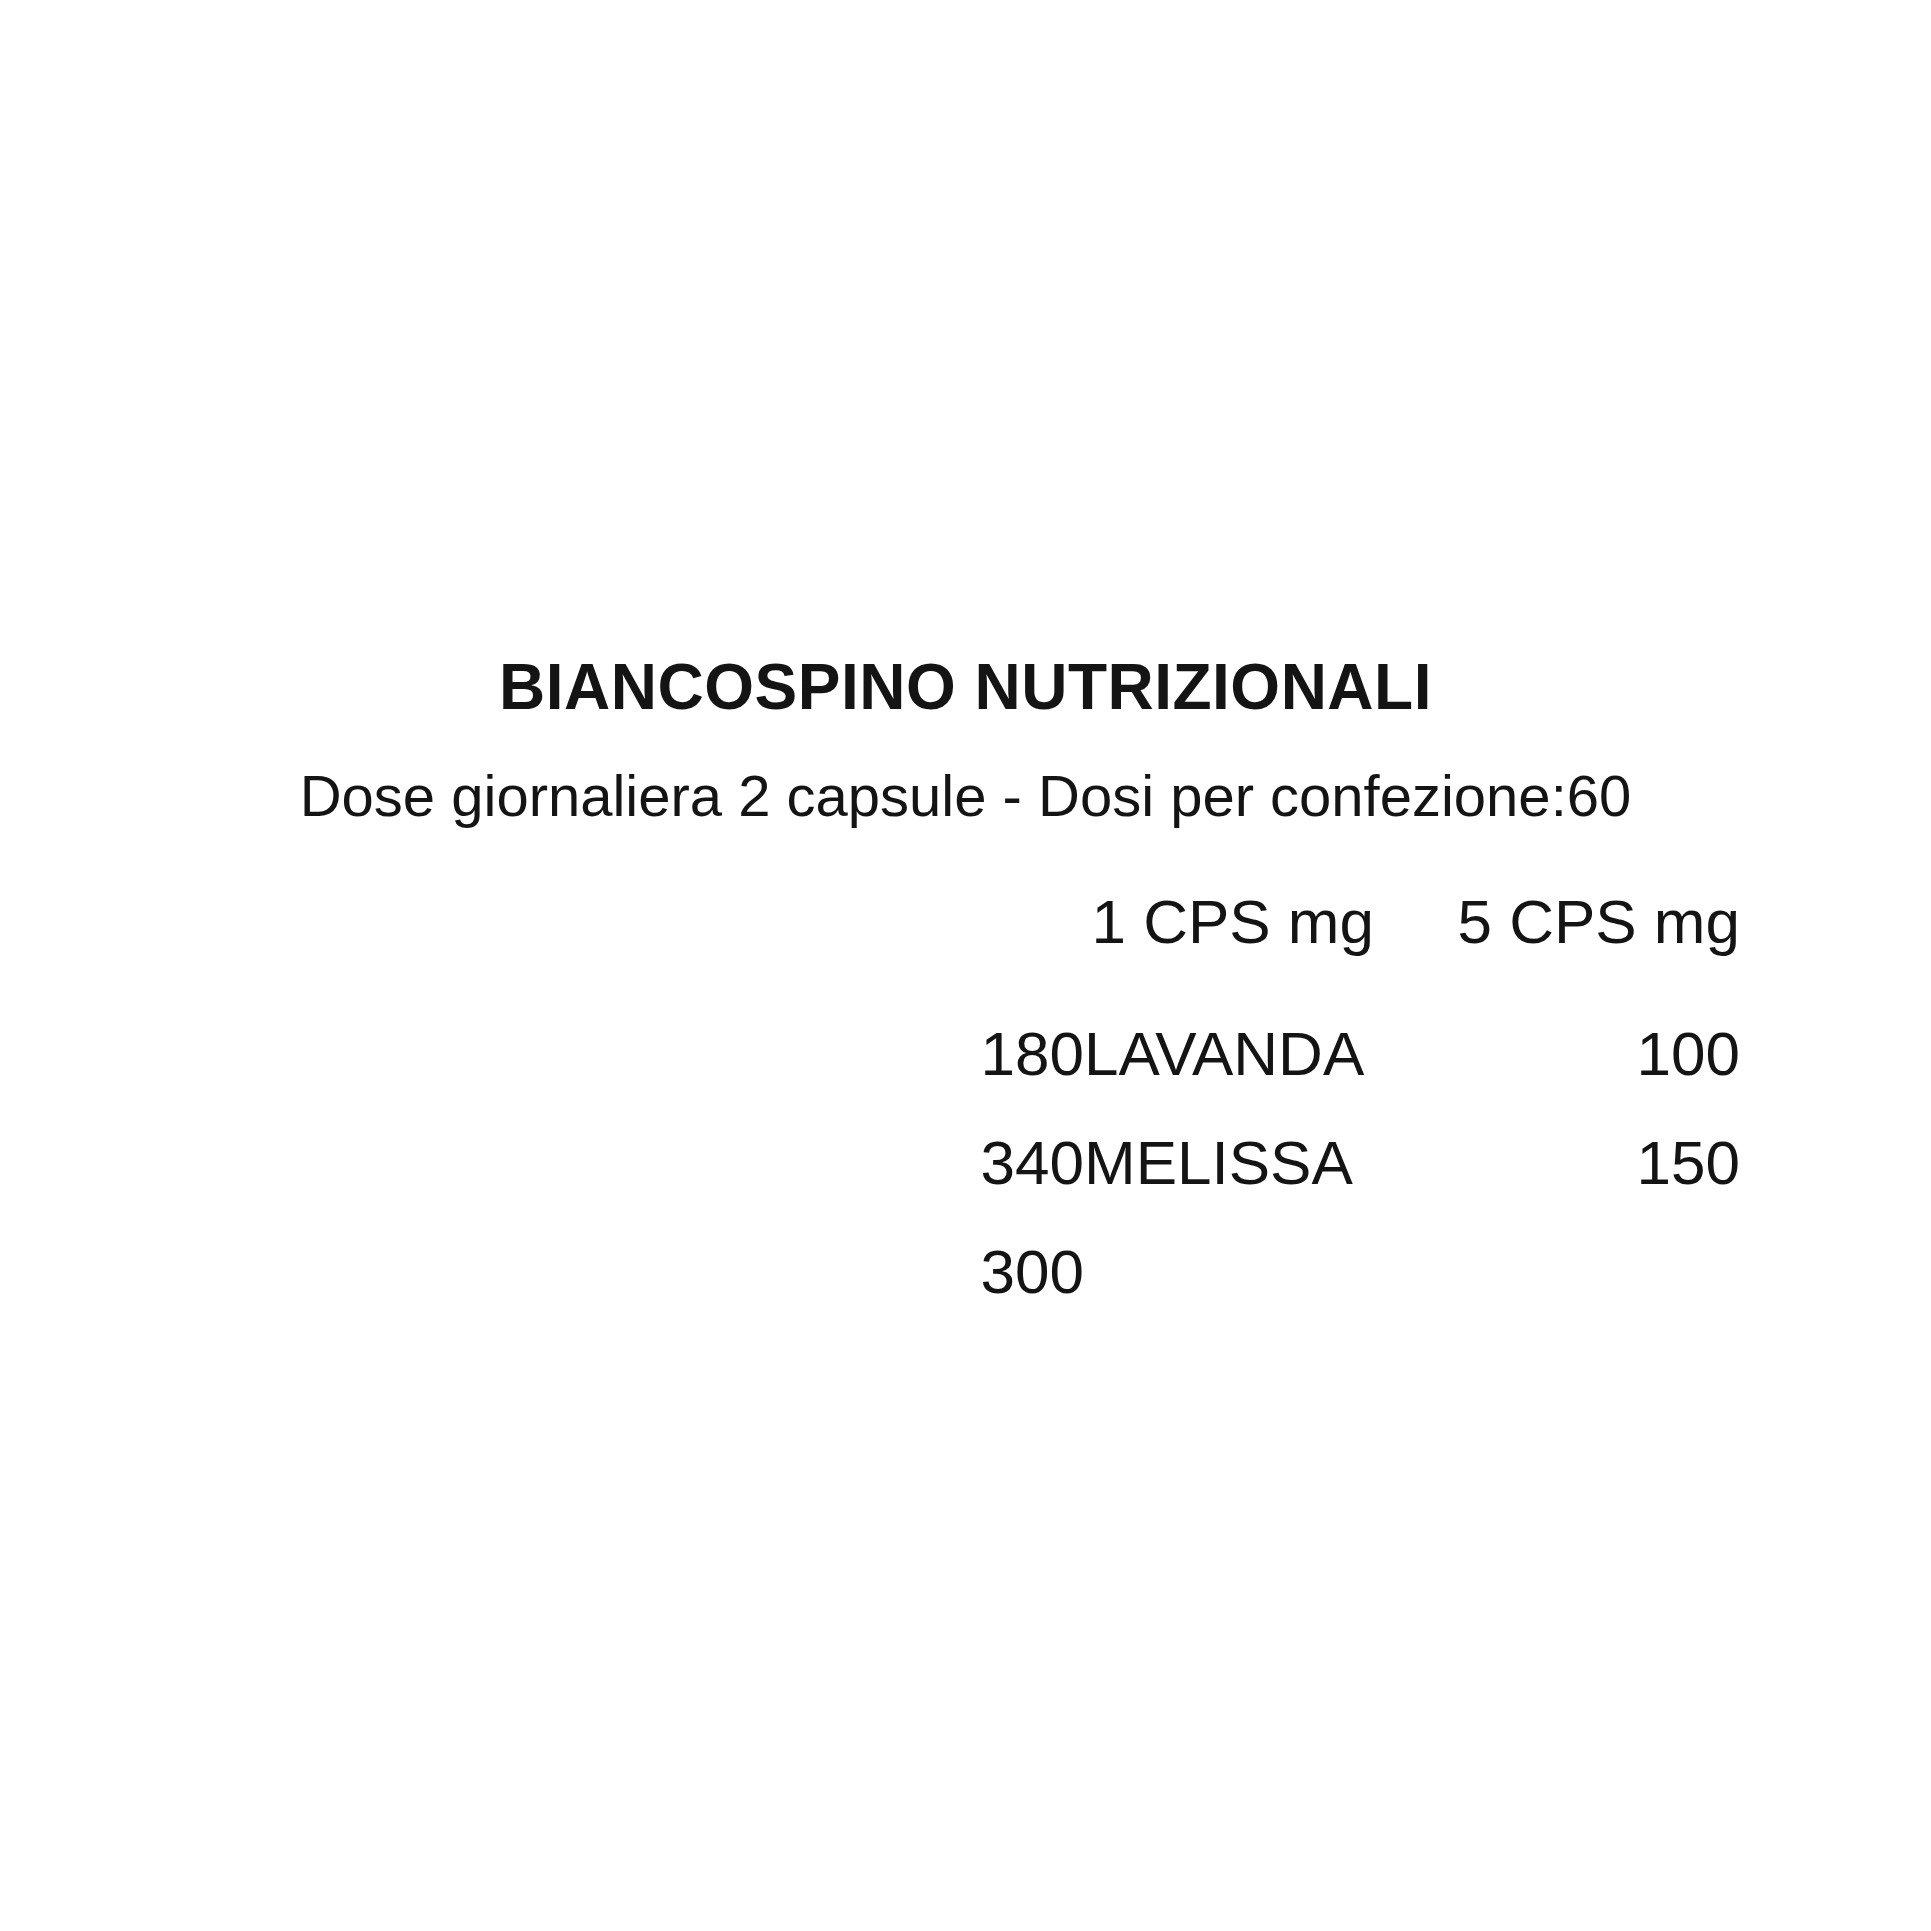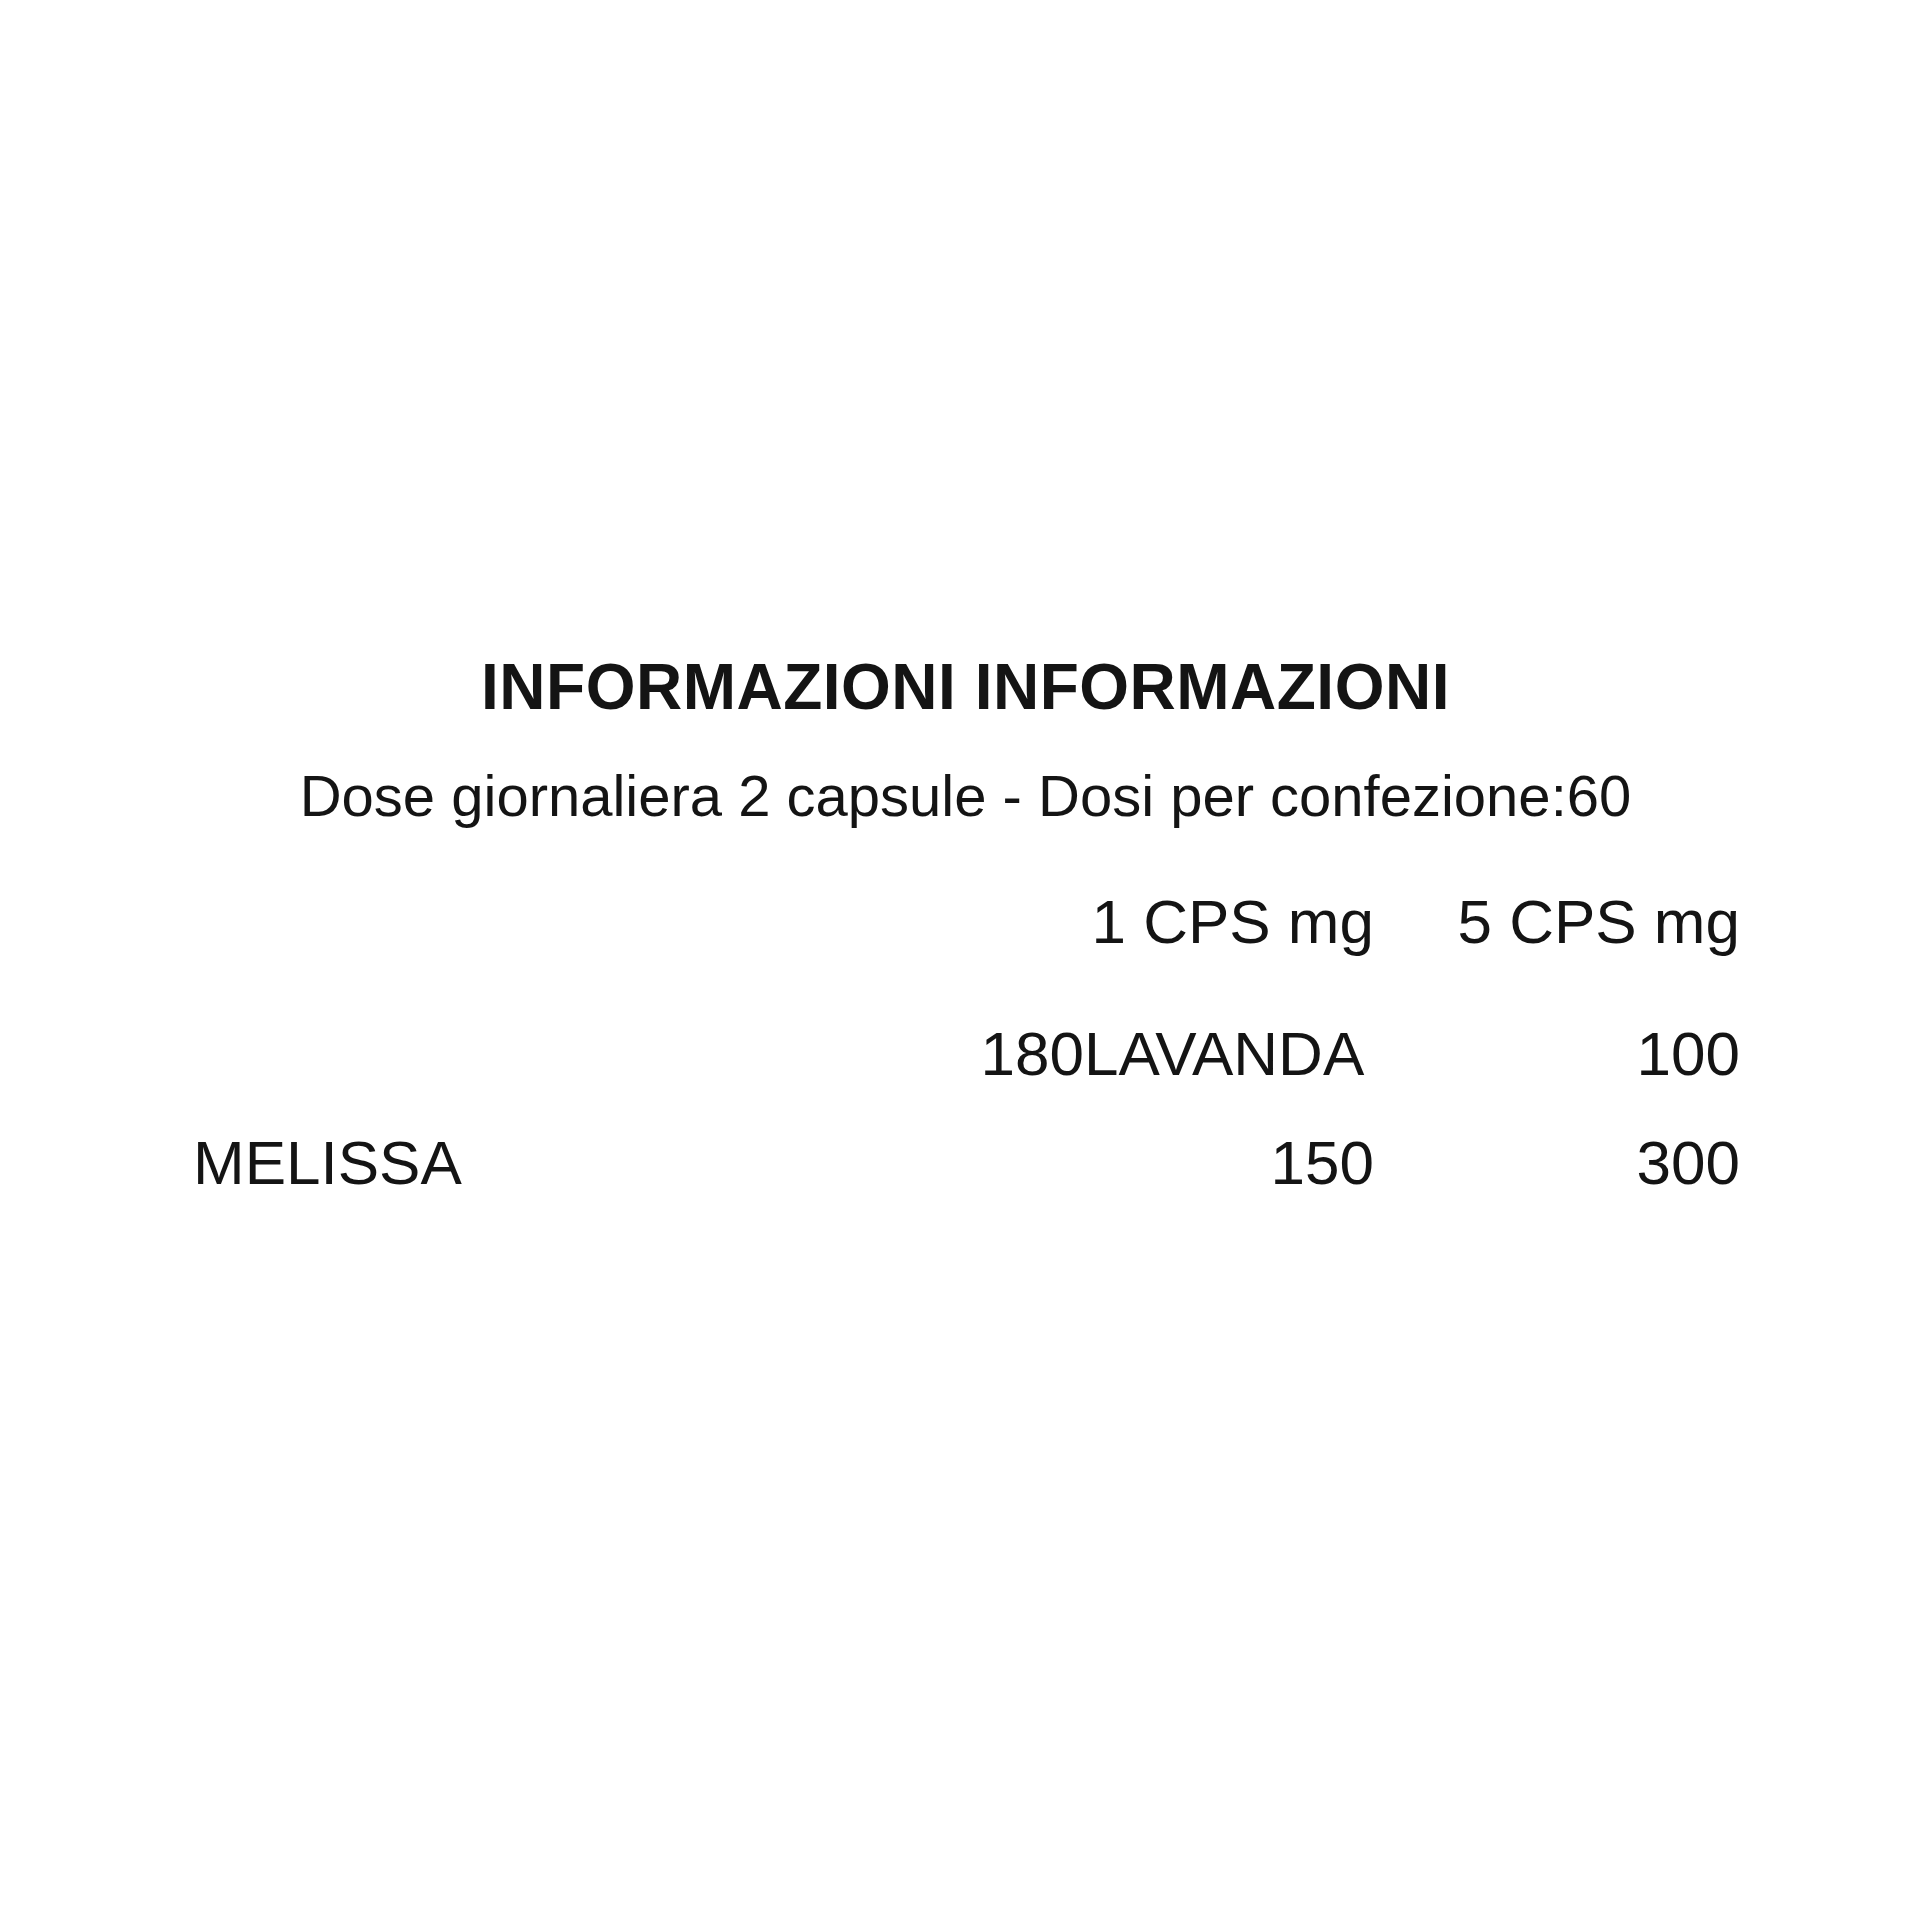--- a/index.html
+++ b/index.html
@@ -60,34 +60,35 @@
   }
   .cell.num, .cell.colhead {
     text-align: right;
   }
 </style>
 </head>
 <body>
 
 <div class="canvas">
 
-  <div class="title">INFORMAZIONI INFORMAZIONI</div>
+  <div class="title">BIANCOSPINO NUTRIZIONALI</div>
 
   <div class="subtitle">Dose giornaliera 2 capsule - Dosi per confezione:60</div>
 
   <div class="nutrition-table">
 
     <div class="cell"></div>
     <div class="cell colhead">1 CPS mg</div>
     <div class="cell colhead">5 CPS mg</div>
 
     <div class="cell num">180</div>
 
     <div class="cell name">LAVANDA</div>
     <div class="cell num">100</div>
+    <div class="cell num">340</div>
 
     <div class="cell name">MELISSA</div>
     <div class="cell num">150</div>
     <div class="cell num">300</div>
 
   </div>
 </div>
 
 
 </body></html>

